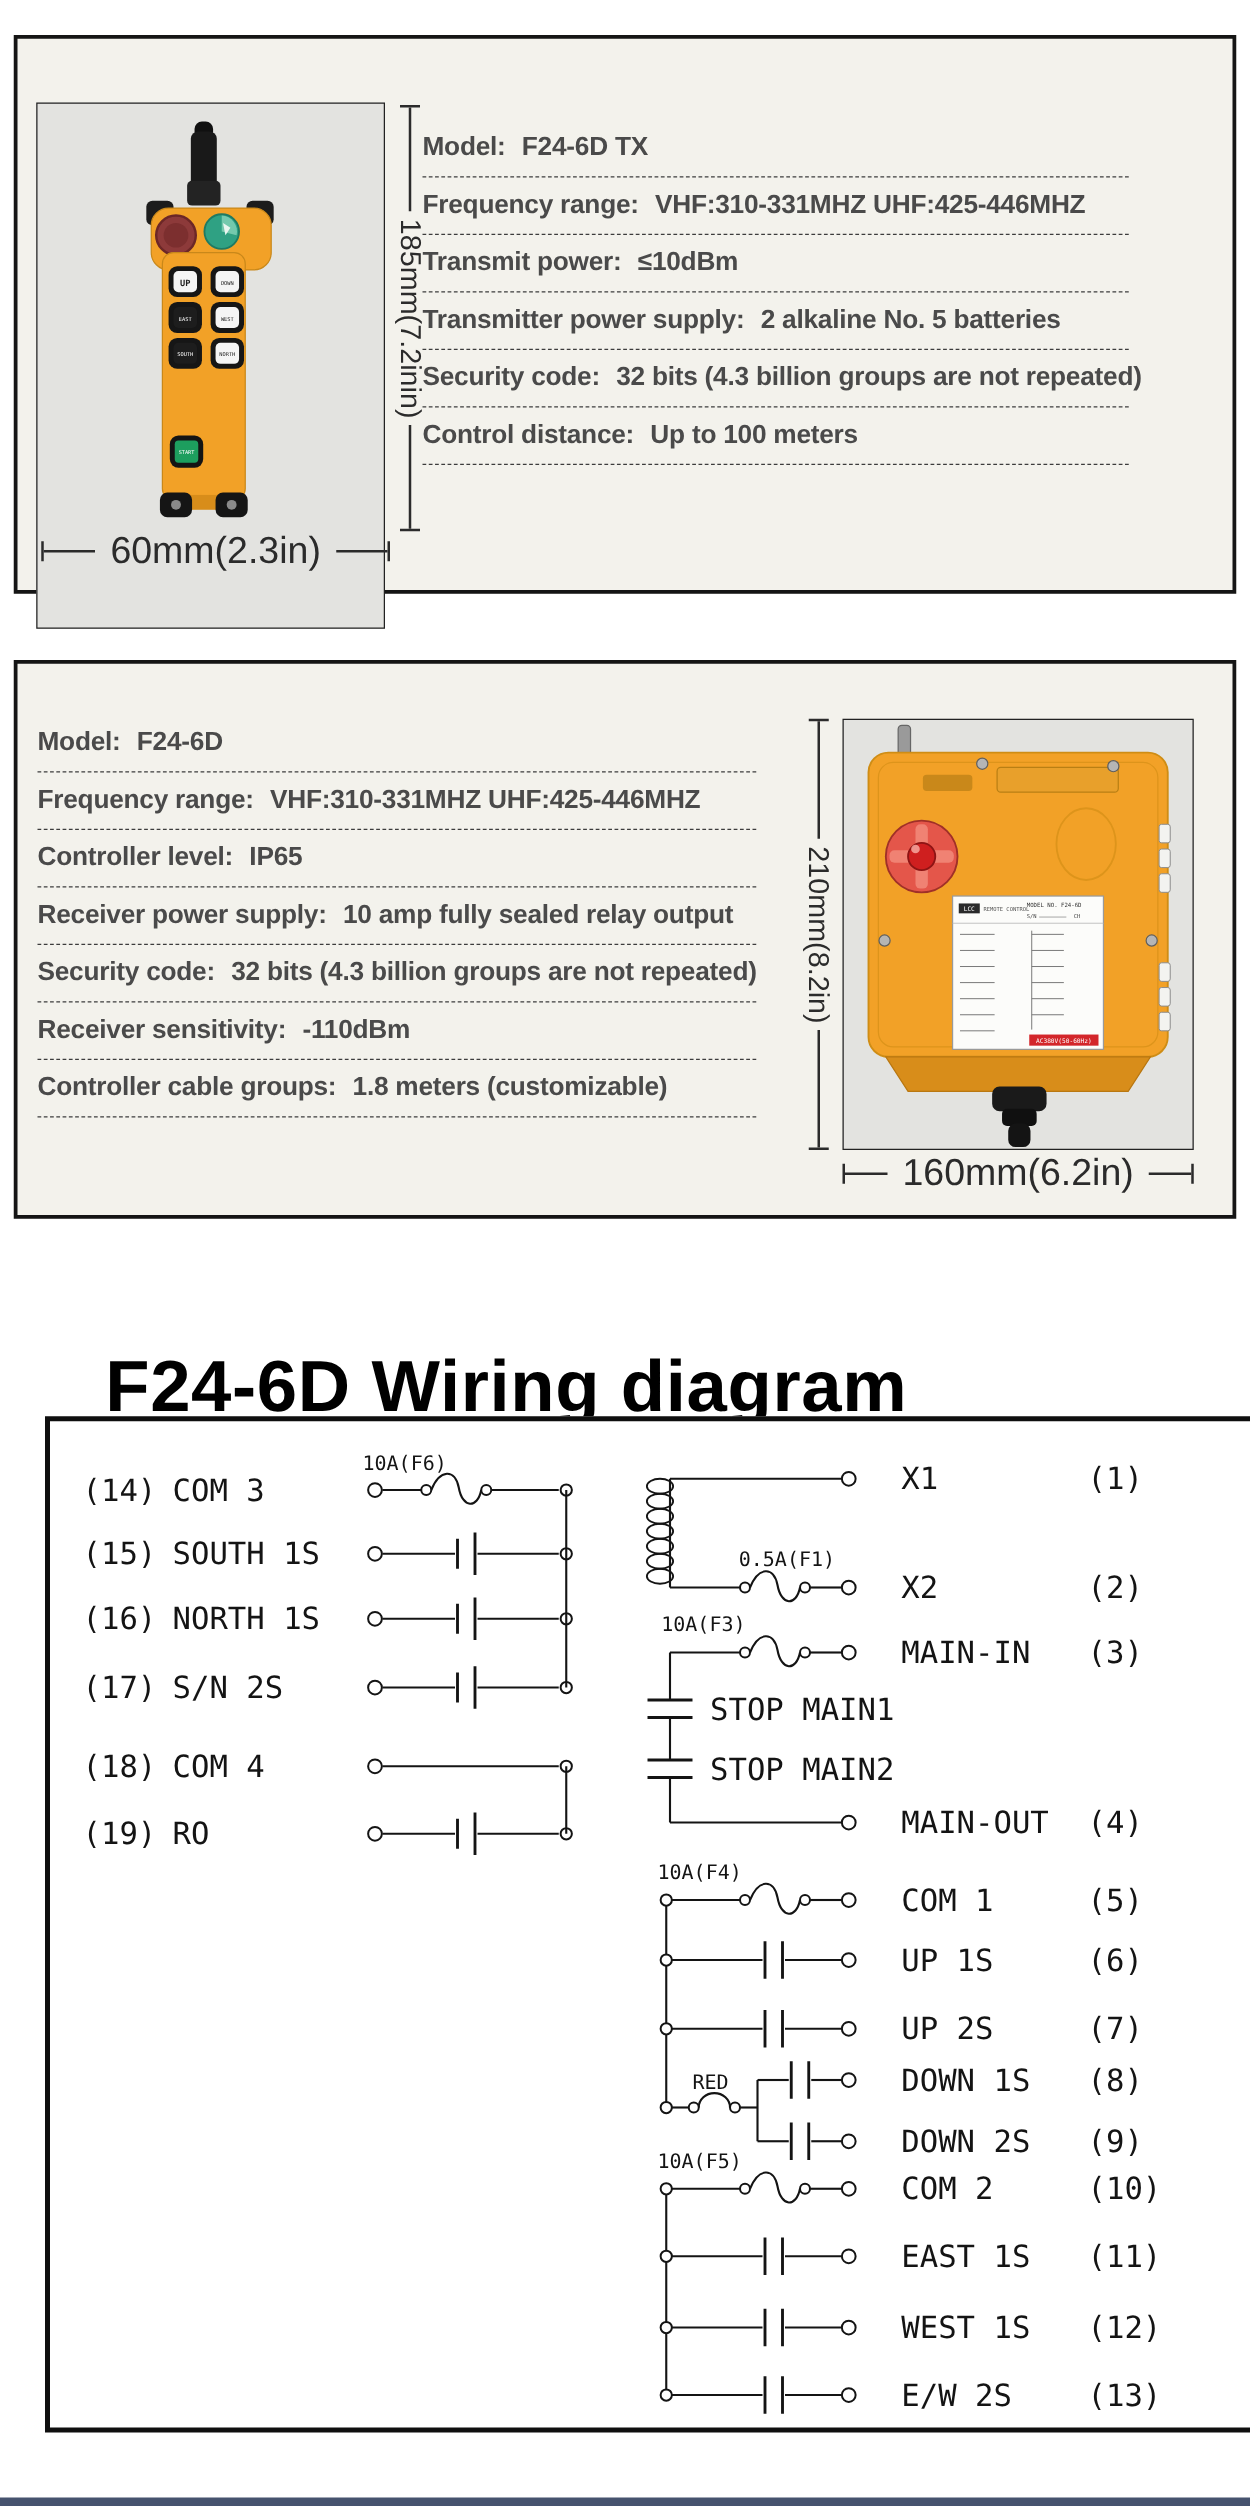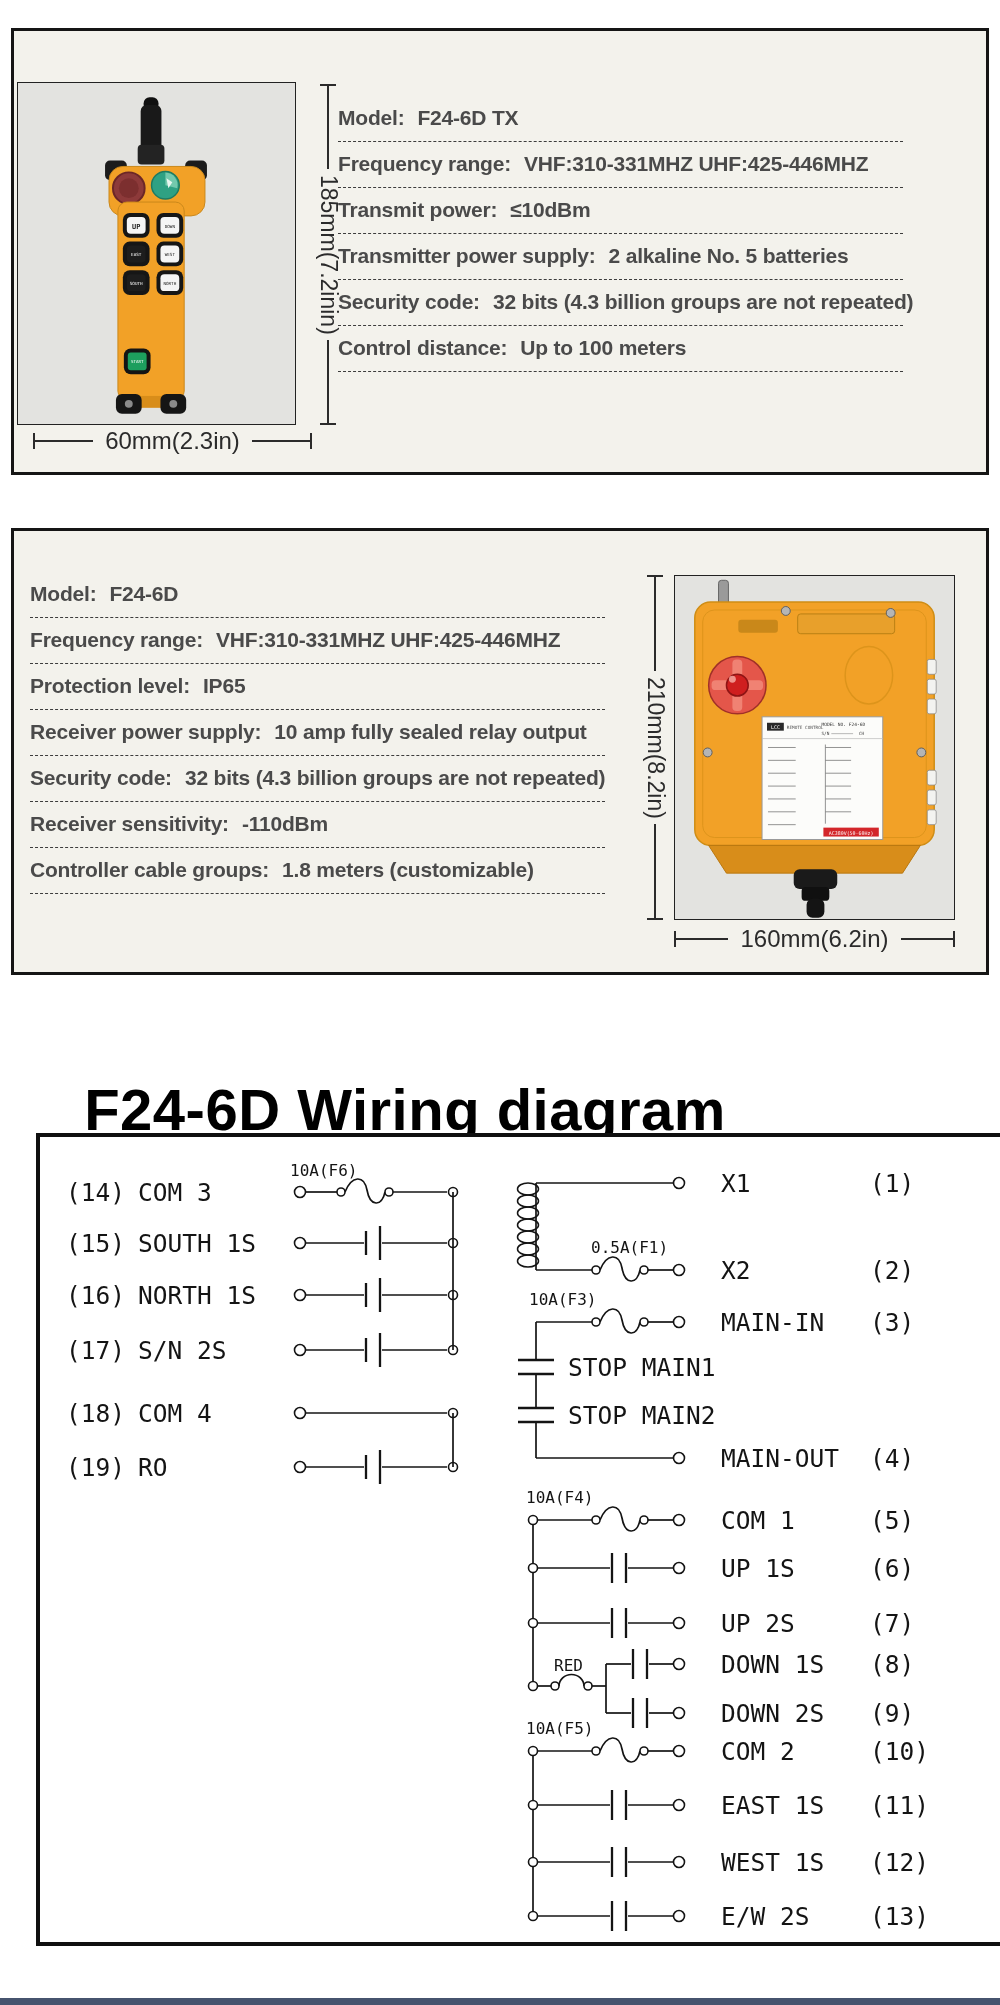--- a/index.html
+++ b/index.html
@@ -6,21 +6,21 @@
   .page { position:relative; width:1000px; height:2005px; background:#ffffff;
           font-family:"Liberation Sans", "DejaVu Sans", sans-serif; overflow:hidden; }
 
   
   .panel { position:absolute; left:11px; width:978px; height:447px;
            background:#f3f2ec; border:3px solid #151515; box-sizing:border-box; }
   #panel-tx { top:28px; }
   #panel-rx { top:528px; }
 
   .imgbox { position:absolute; background:#e3e3e0; border:1.5px solid #222; box-sizing:border-box; }
-  #tx-imgbox { left:3px; top:51px; width:279px; height:343px; }
+  #tx-imgbox { left:15px; top:51px; width:279px; height:421px; }
   #rx-imgbox { left:660px; top:44px; width:281px; height:345px; }
 
   
   .specs { position:absolute; list-style:none; margin:0; padding:0; }
   .specs li { height:46px; box-sizing:border-box; padding-top:7px;
               border-bottom:1.6px dashed #3c3c3c; white-space:nowrap;
               font-size:21px; line-height:30px; color:#4a4a4a; letter-spacing:-0.2px;font-weight:bold; }
   .specs .lbl { margin-right:13px; }
   #tx-specs { left:324px; top:65px; width:565px; }
   #rx-specs { left:16px;  top:41px; width:575px; }
@@ -30,21 +30,21 @@
   .vdim .tick  { width:16px; height:2px; background:#2b2b2b; flex:0 0 auto; }
   .vdim .vline { width:1.8px; flex:1 1 auto; background:#2b2b2b; }
   .vdim .vtext { writing-mode:vertical-rl; font-size:23px; color:#2b2b2b;
                  padding:6px 0; white-space:nowrap; }
   #tx-vdim { left:300px; top:53px; height:341px; }
   #rx-vdim { left:627px; top:44px; height:345px; }
 
   .hdim { position:absolute; display:flex; align-items:center; height:24px; }
   .hdim .tick  { width:2px; height:16px; background:#2b2b2b; flex:0 0 auto; }
   .hdim .hline { flex:1 1 auto; height:1.8px; background:#2b2b2b; }
-  .hdim .htext { font-size:24px; color:#2b2b2b; padding:0 12px; white-space:nowrap; }
+  .hdim .htext { font-size:30px; color:#2b2b2b; padding:0 12px; white-space:nowrap; }
   #tx-hdim { left:19px;  top:398px; width:279px; }
   #rx-hdim { left:660px; top:396px; width:281px;align-items:center; }
 
   
   .wtitle { position:absolute; top:1030px; left:0; width:810px; text-align:center;
             font-weight:800; font-size:58px; line-height:82px; color:#000; letter-spacing:0.5px; }
   #wiring-box { position:absolute; left:36px; top:1133px; width:990px; height:813px;
                 background:#fff; border:4px solid #0f0f0f; box-sizing:border-box; }
   .wsvg { display:block; width:911px; height:805px; }
   .wsvg line, .wsvg path { stroke:#141414; stroke-width:1.7; fill:none; }
@@ -157,21 +157,21 @@
       <li><span class="lbl">Security code:</span><span class="val">32 bits (4.3 billion groups are not repeated)</span></li>
       <li><span class="lbl">Control distance:</span><span class="val">Up to 100 meters</span></li>
     </ul>
   </section>
 
   <section class="panel" id="panel-rx">
 
     <ul class="specs" id="rx-specs">
       <li><span class="lbl">Model:</span><span class="val">F24-6D</span></li>
       <li><span class="lbl">Frequency range:</span><span class="val">VHF:310-331MHZ UHF:425-446MHZ</span></li>
-      <li><span class="lbl">Protection level:</span><span class="val">IP65</span></li>
+      <li><span class="lbl">Controller level:</span><span class="val">IP65</span></li>
       <li><span class="lbl">Receiver power supply:</span><span class="val">10 amp fully sealed relay output</span></li>
       <li><span class="lbl">Security code:</span><span class="val">32 bits (4.3 billion groups are not repeated)</span></li>
       <li><span class="lbl">Receiver sensitivity:</span><span class="val">-110dBm</span></li>
       <li><span class="lbl">Controller cable groups:</span><span class="val">1.8 meters (customizable)</span></li>
     </ul>
 
     <div class="vdim" id="rx-vdim">
       <div class="tick"></div>
         <div class="vline"></div>
       <div class="vtext">210mm(8.2in)</div>

